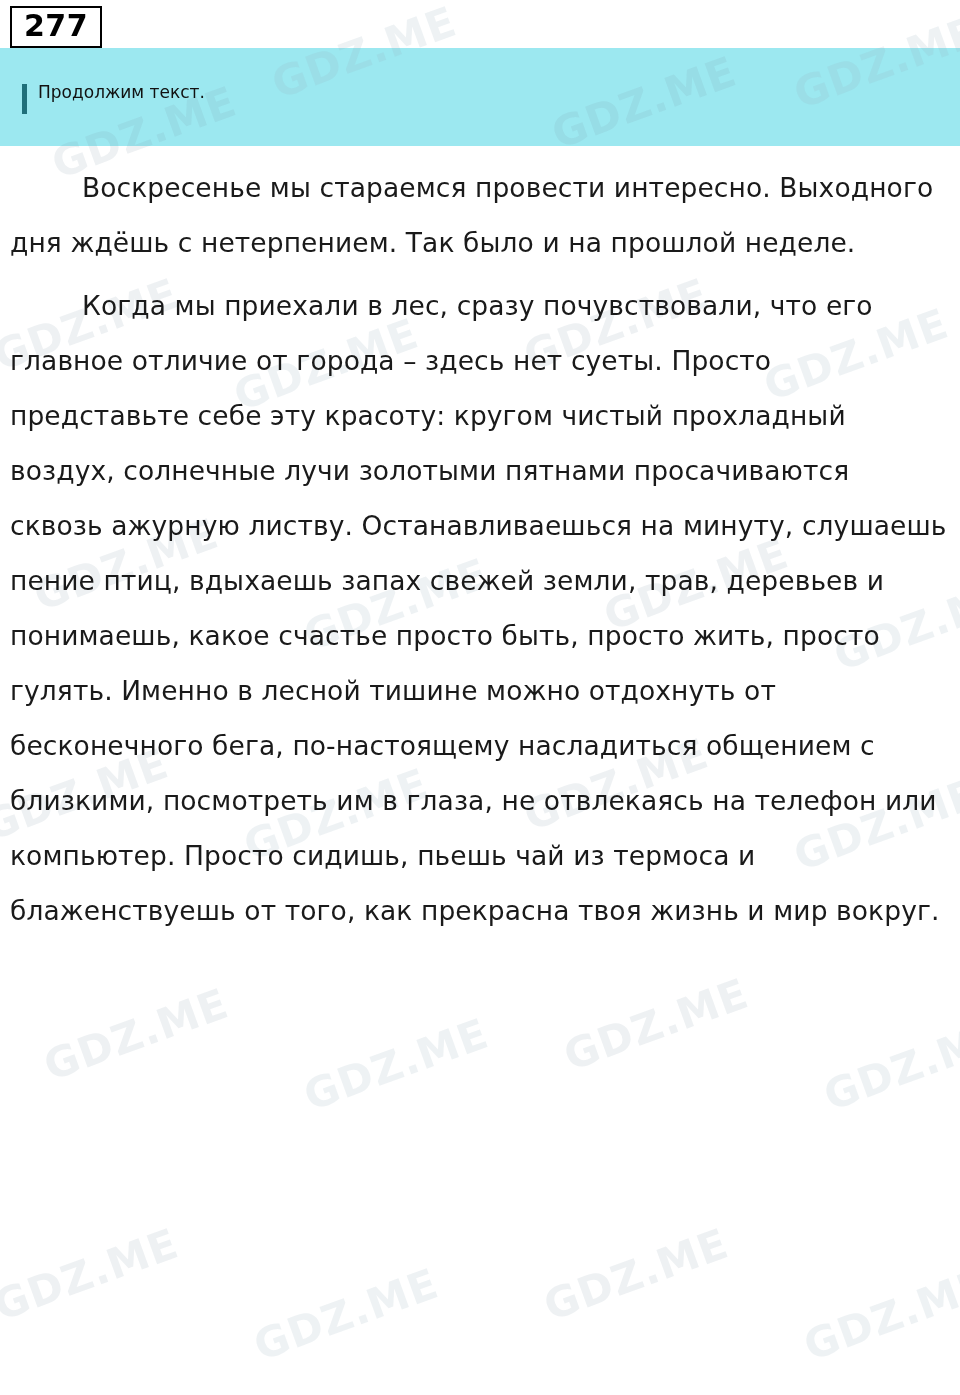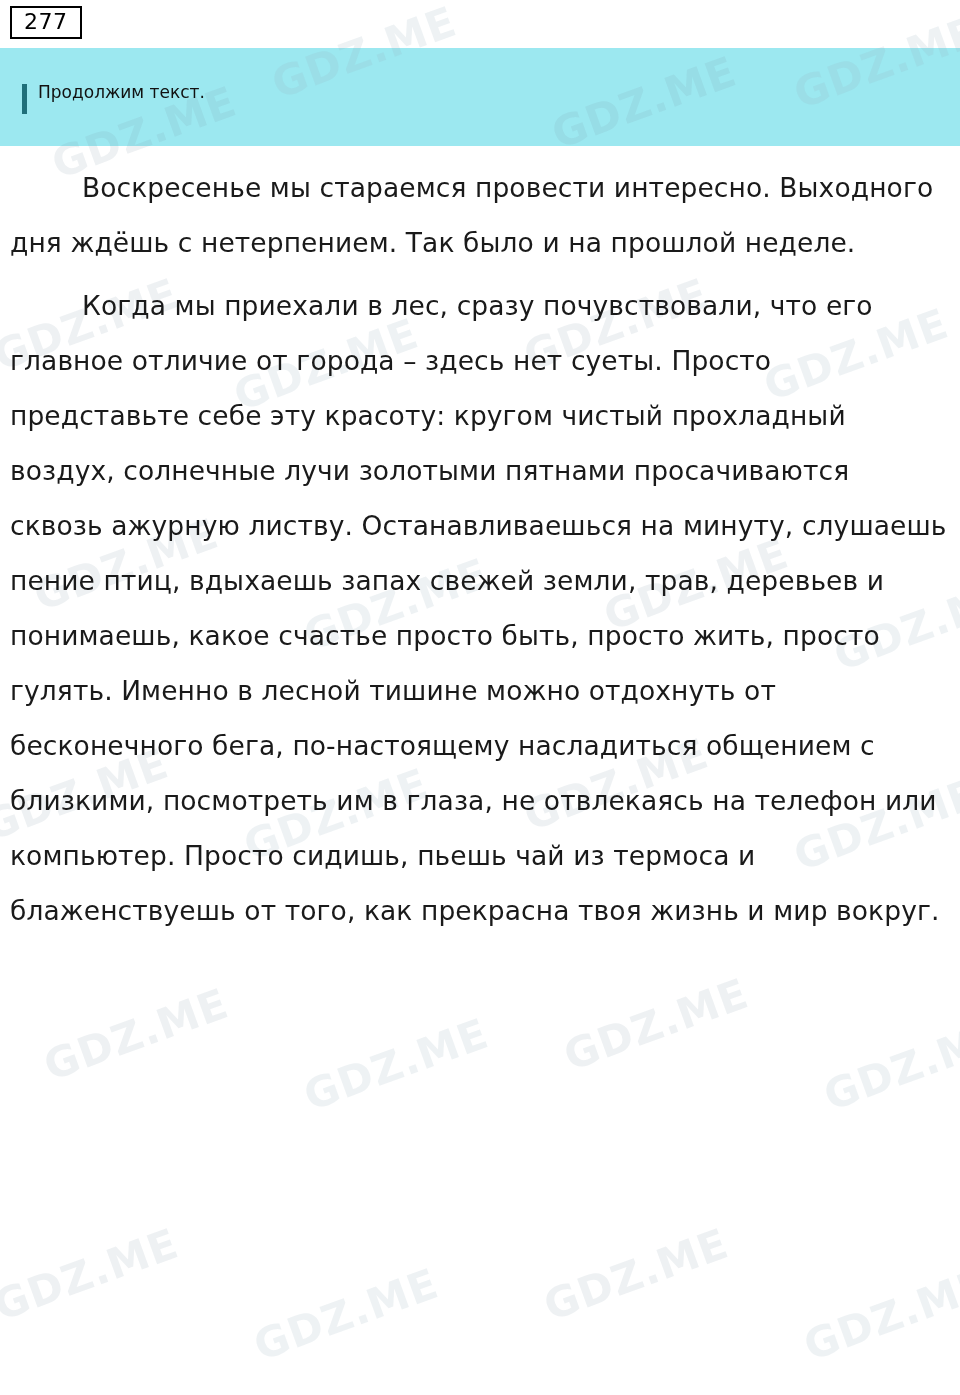--- a/index.html
+++ b/index.html
@@ -15,22 +15,22 @@
     overflow: hidden;
   }
 
   
   .ex-number {
     position: absolute;
     top: 6px;
     left: 10px;
     border: 2px solid #000000;
     padding: 2px 12px 4px 12px;
-    font-size: 22px;
-    font-weight: 400;
+    font-size: 30px;
+    font-weight: 700;
     line-height: 1.05;
     color: #000000;
     background: #ffffff;
     z-index: 6;
     letter-spacing: 0.5px;
   }
 
   
   .task-bar {
     position: absolute;

